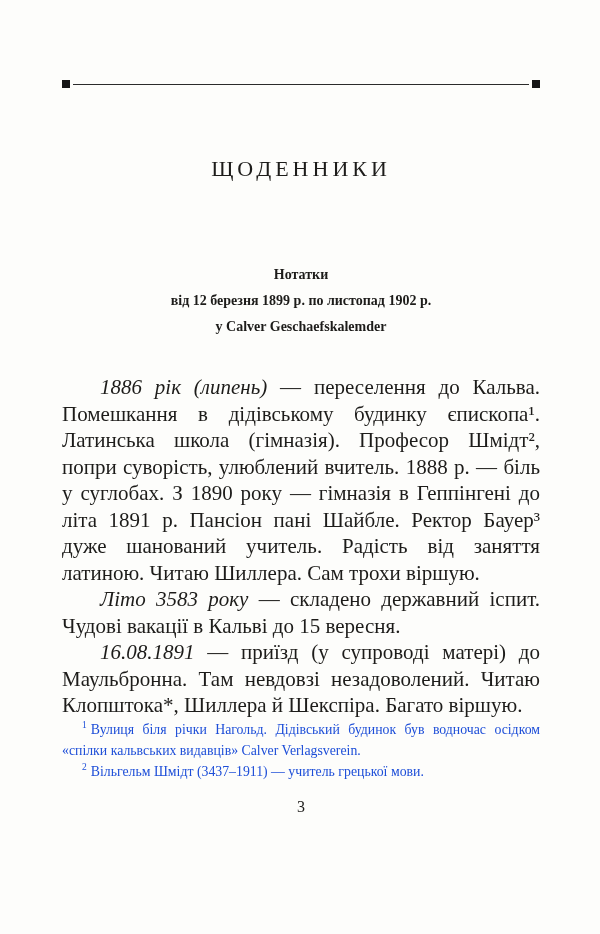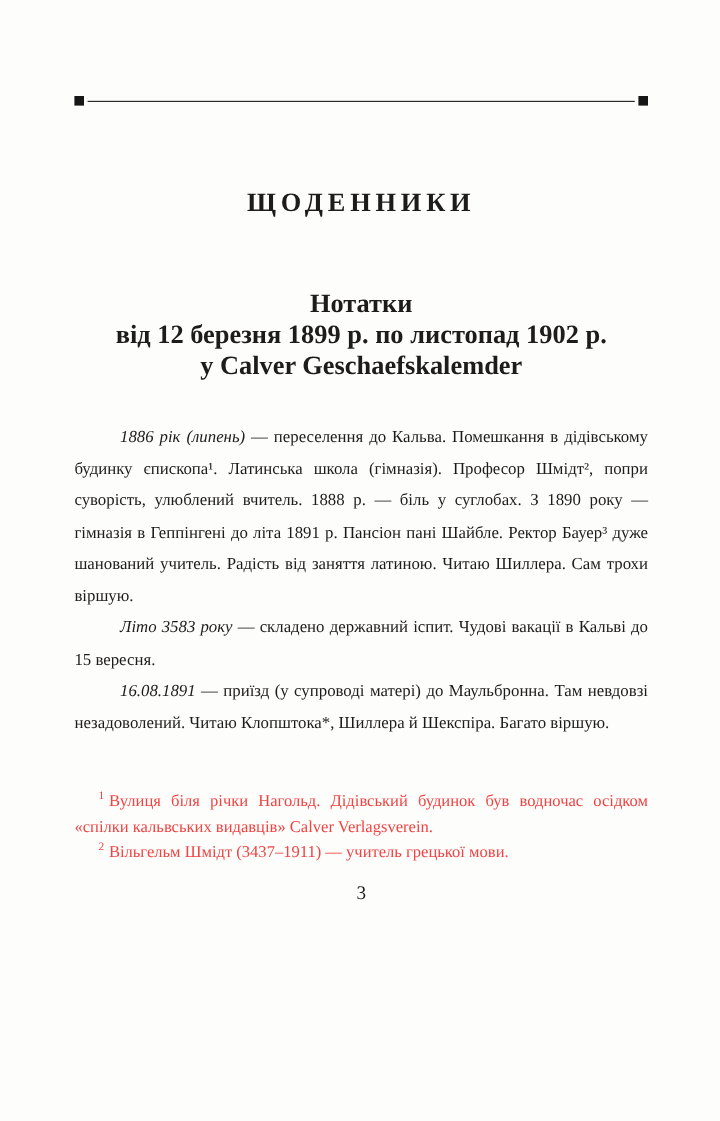--- a/index.html
+++ b/index.html
@@ -32,49 +32,48 @@
   .top-rule .line {
     flex: 1 1 auto;
     height: 1px;
     background: #2b2b2b;
     margin: 0 3px;
   }
   .page-title {
     margin-top: 68px;
     text-align: center;
     font-size: 22px;
-    font-weight: bold;
+    font-weight: normal;
     letter-spacing: 4px;
   }
   .section-heading {
-    margin-top: 58px;
+    margin-top: 80px;
     text-align: center;
     font-weight: bold;
-    font-size: 22px;
+    font-size: 14px;
     line-height: 26px;
   }
   .body-text {
     margin-top: 34px;
-    font-size: 14px;
+    font-size: 21px;
     line-height: 26.5px;
     text-align: justify;
   }
   .body-text p {
     margin: 0;
     text-indent: 38px;
   }
   .lead-italic {
     font-style: italic;
   }
   .footnotes {
-    margin-top: 40px;
     font-size: 13.8px;
     line-height: 21px;
     text-align: justify;
-    color: #ef4444;
+    color: #1d4ed8;
     font-family: Liberation Serif, serif;
   }
   .footnote {
     text-indent: 20px;
     margin: 0;
   }
   .footnote sup {
     font-size: 9.5px;
     line-height: 0;
     margin-right: 4px;

